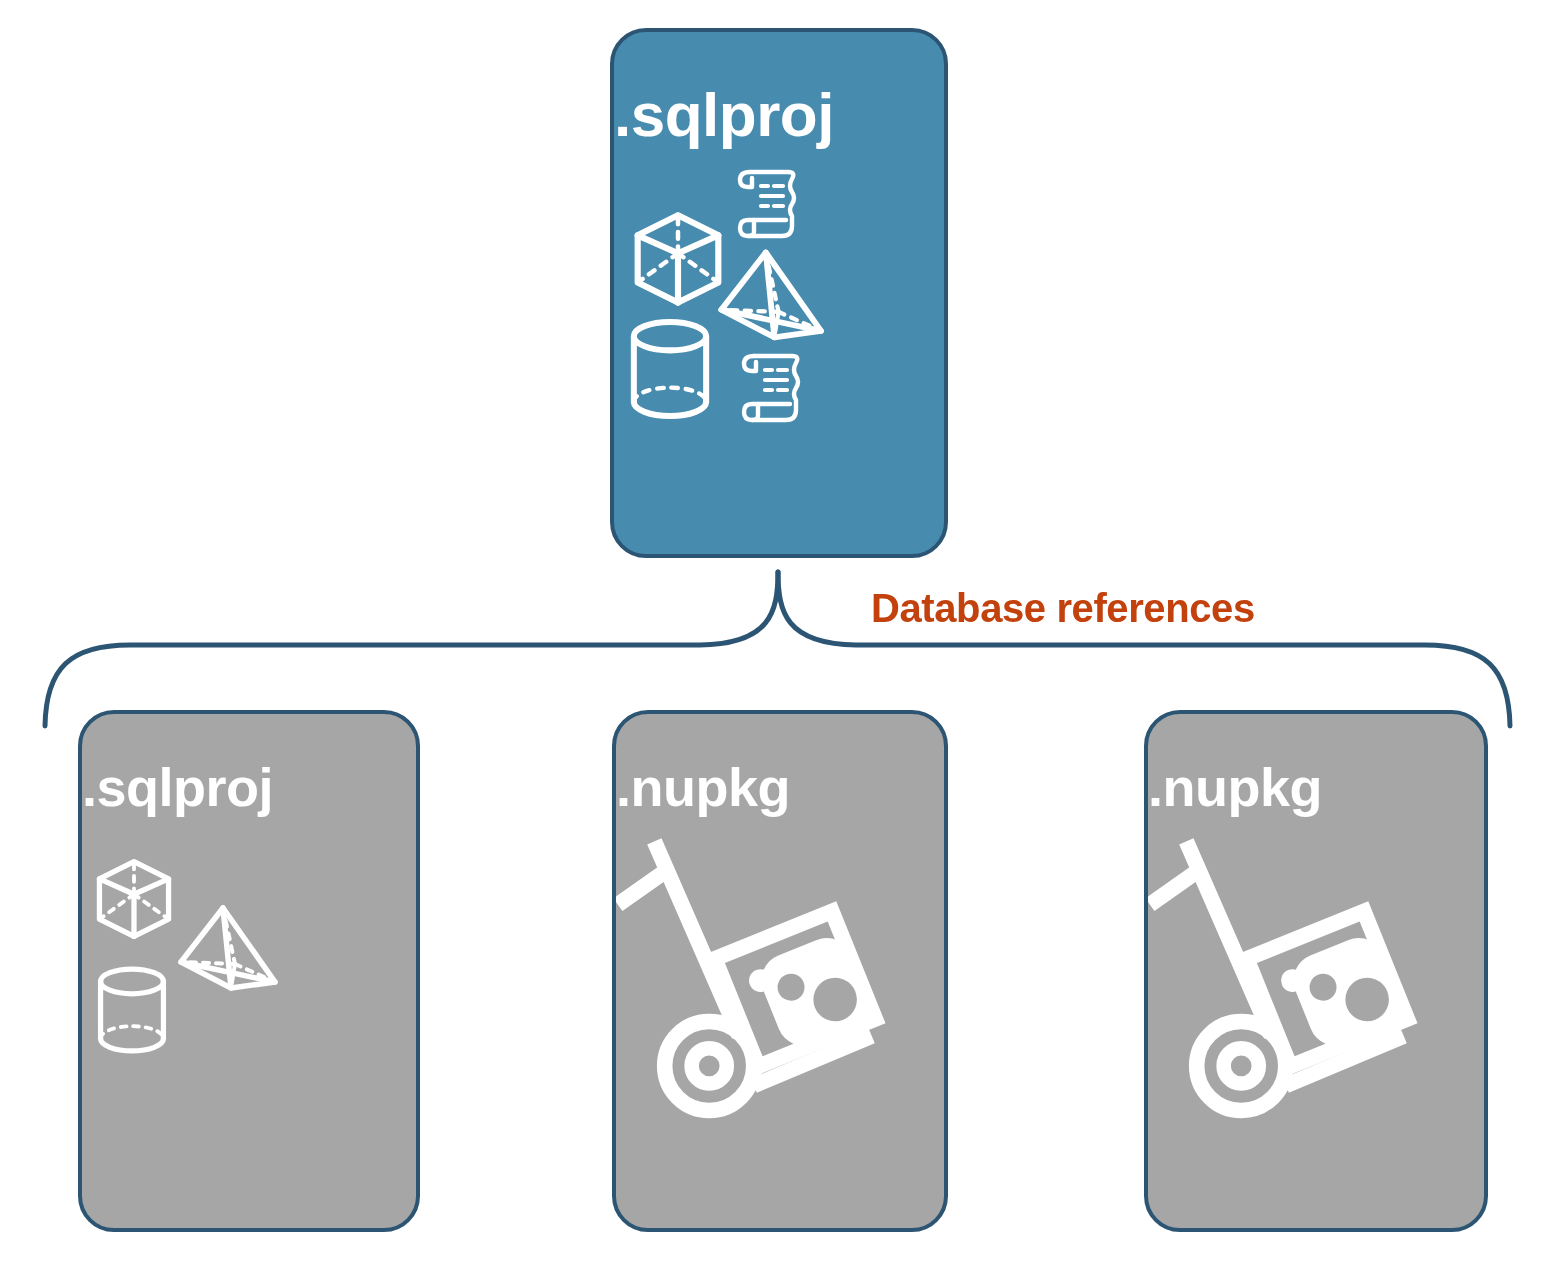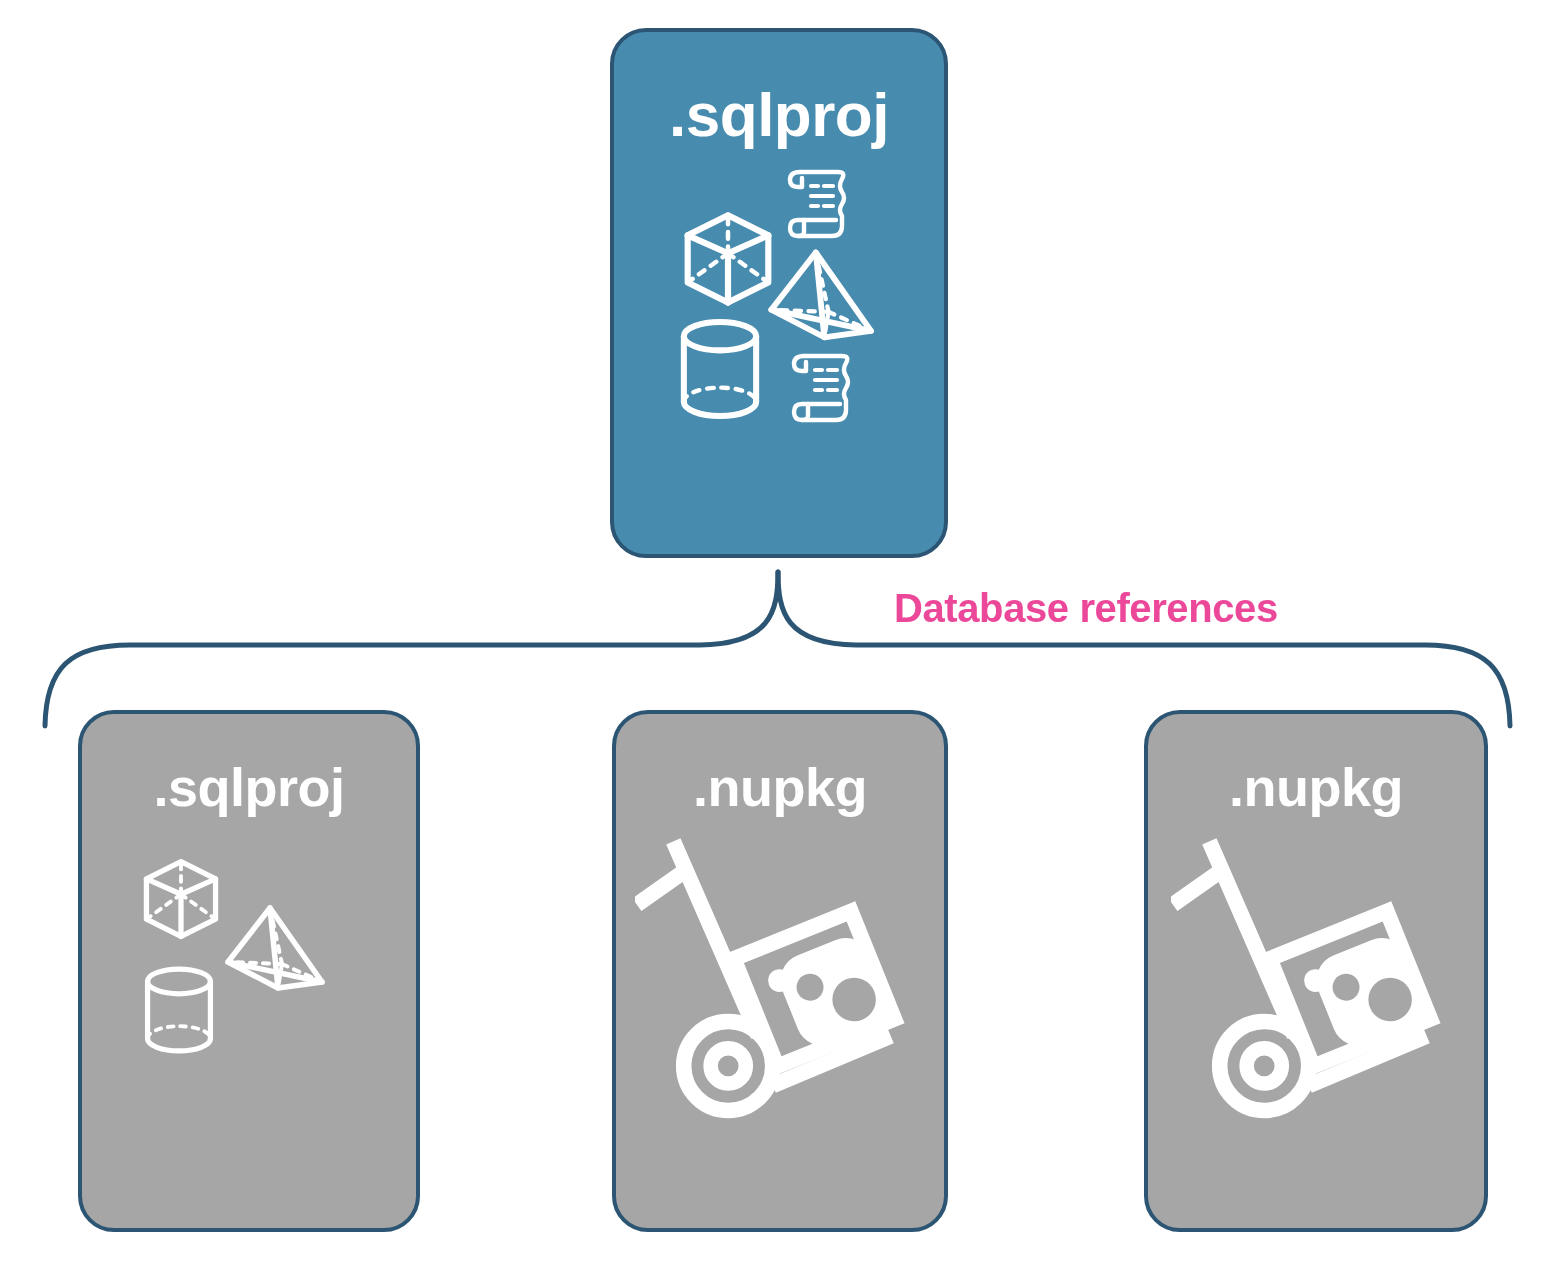--- a/index.html
+++ b/index.html
@@ -22,21 +22,20 @@
     height: 1274px;
   }
 
   .card {
     position: absolute;
     box-sizing: border-box;
     border: 4px solid #2c5574;
     border-radius: 36px;
     display: flex;
     flex-direction: column;
-    align-items: center;
   }
 
   .card-title {
     color: #ffffff;
     font-weight: bold;
     letter-spacing: -0.5px;
     line-height: 1;
     user-select: none;
   }
 
@@ -85,23 +84,23 @@
     margin-top: 22px;
   }
 
   .ico {
     position: absolute;
   }
 
   
   #bracket-label {
     position: absolute;
-    left: 894px;
+    left: 871px;
     top: 586px;
-    color: #ec4899;
+    color: #c2410c;
     font-size: 40px;
     font-weight: bold;
     letter-spacing: -0.4px;
     white-space: nowrap;
     user-select: none;
   }
 </style>
 </head>
 <body>
 

